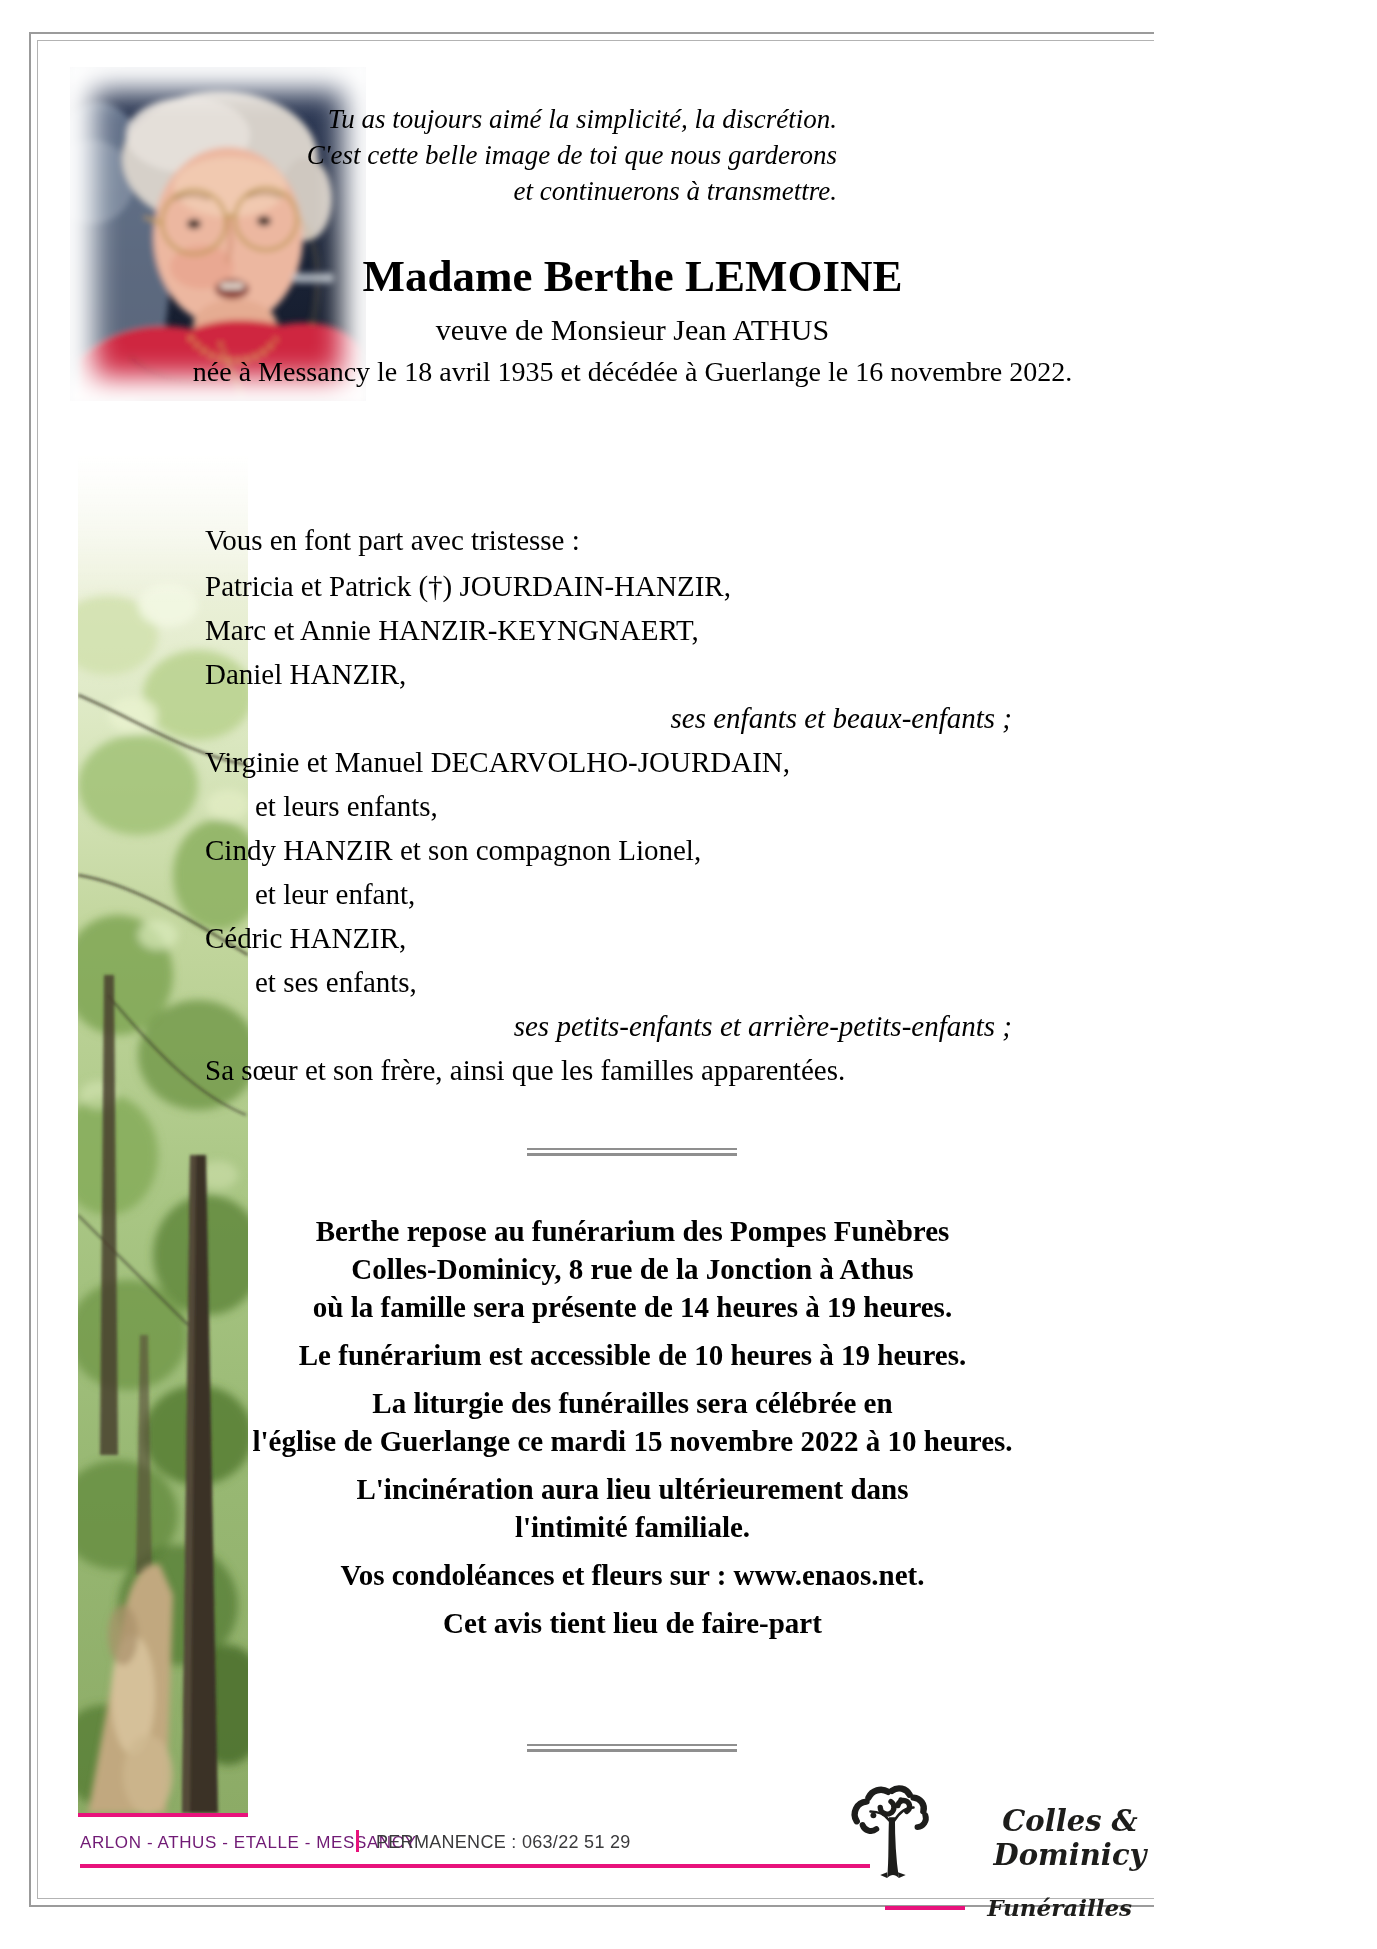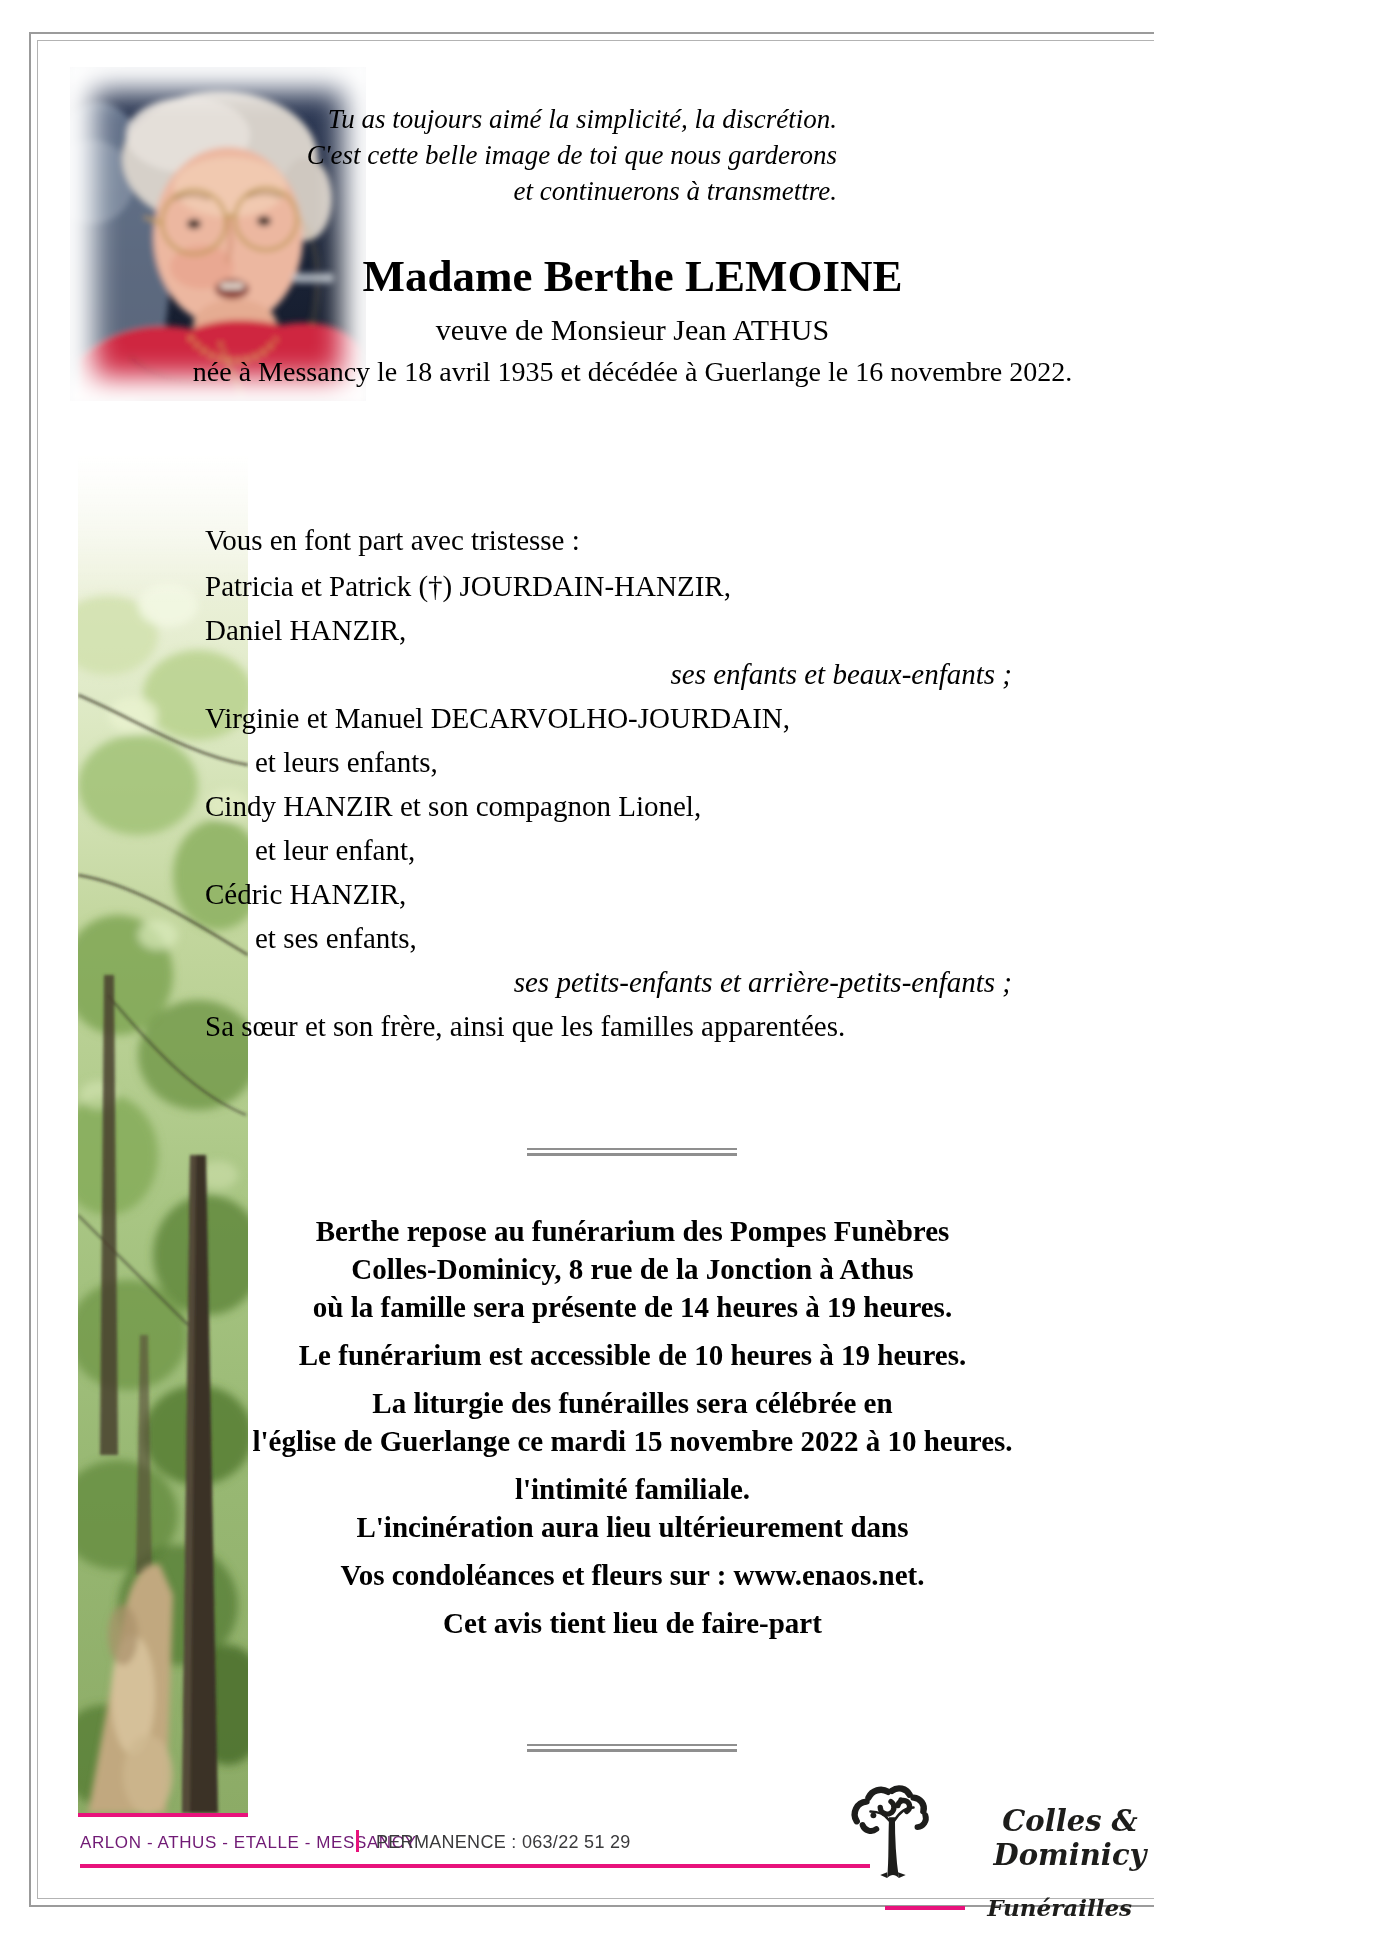--- a/index.html
+++ b/index.html
@@ -194,20 +194,21 @@
     <div>et continuerons à transmettre.</div>
   </div>
 
   <div class="title">Madame Berthe LEMOINE</div>
   <div class="subtitle">veuve de Monsieur Jean ATHUS</div>
   <div class="lifedates">née à Messancy le 18 avril 1935 et décédée à Guerlange le 16 novembre 2022.</div>
 
   <div class="family">
     <div class="intro">Vous en font part avec tristesse :</div>
     <div class="n">Patricia et Patrick (†) JOURDAIN-HANZIR,</div>
+    <div class="n">Marc et Annie HANZIR-KEYNGNAERT,</div>
     <div class="n">Daniel HANZIR,</div>
     <div class="ri">ses enfants et beaux-enfants ;</div>
     <div class="n">Virginie et Manuel DECARVOLHO-JOURDAIN,</div>
     <div class="i">et leurs enfants,</div>
     <div class="n">Cindy HANZIR et son compagnon Lionel,</div>
     <div class="i">et leur enfant,</div>
     <div class="n">Cédric HANZIR,</div>
     <div class="i">et ses enfants,</div>
     <div class="ri">ses petits-enfants et arrière-petits-enfants ;</div>
     <div class="n">Sa sœur et son frère, ainsi que les familles apparentées.</div>
@@ -222,22 +223,22 @@
       <span>où la famille sera présente de 14 heures à 19 heures.</span>
     </p>
     <p>
       <span>Le funérarium est accessible de 10 heures à 19 heures.</span>
     </p>
     <p>
       <span>La liturgie des funérailles sera célébrée en</span>
       <span>l'église de Guerlange ce mardi 15 novembre  2022 à 10 heures.</span>
     </p>
     <p>
+      <span>L'incinération aura lieu ultérieurement dans</span>
       <span>l'intimité familiale.</span>
-      <span>L'incinération aura lieu ultérieurement dans</span>
     </p>
     <p>
       <span>Vos condoléances et fleurs sur : www.enaos.net.</span>
     </p>
     <p>
       <span>Cet avis tient lieu de faire-part</span>
     </p>
   </div>
 
   <div class="divider d2"></div>

